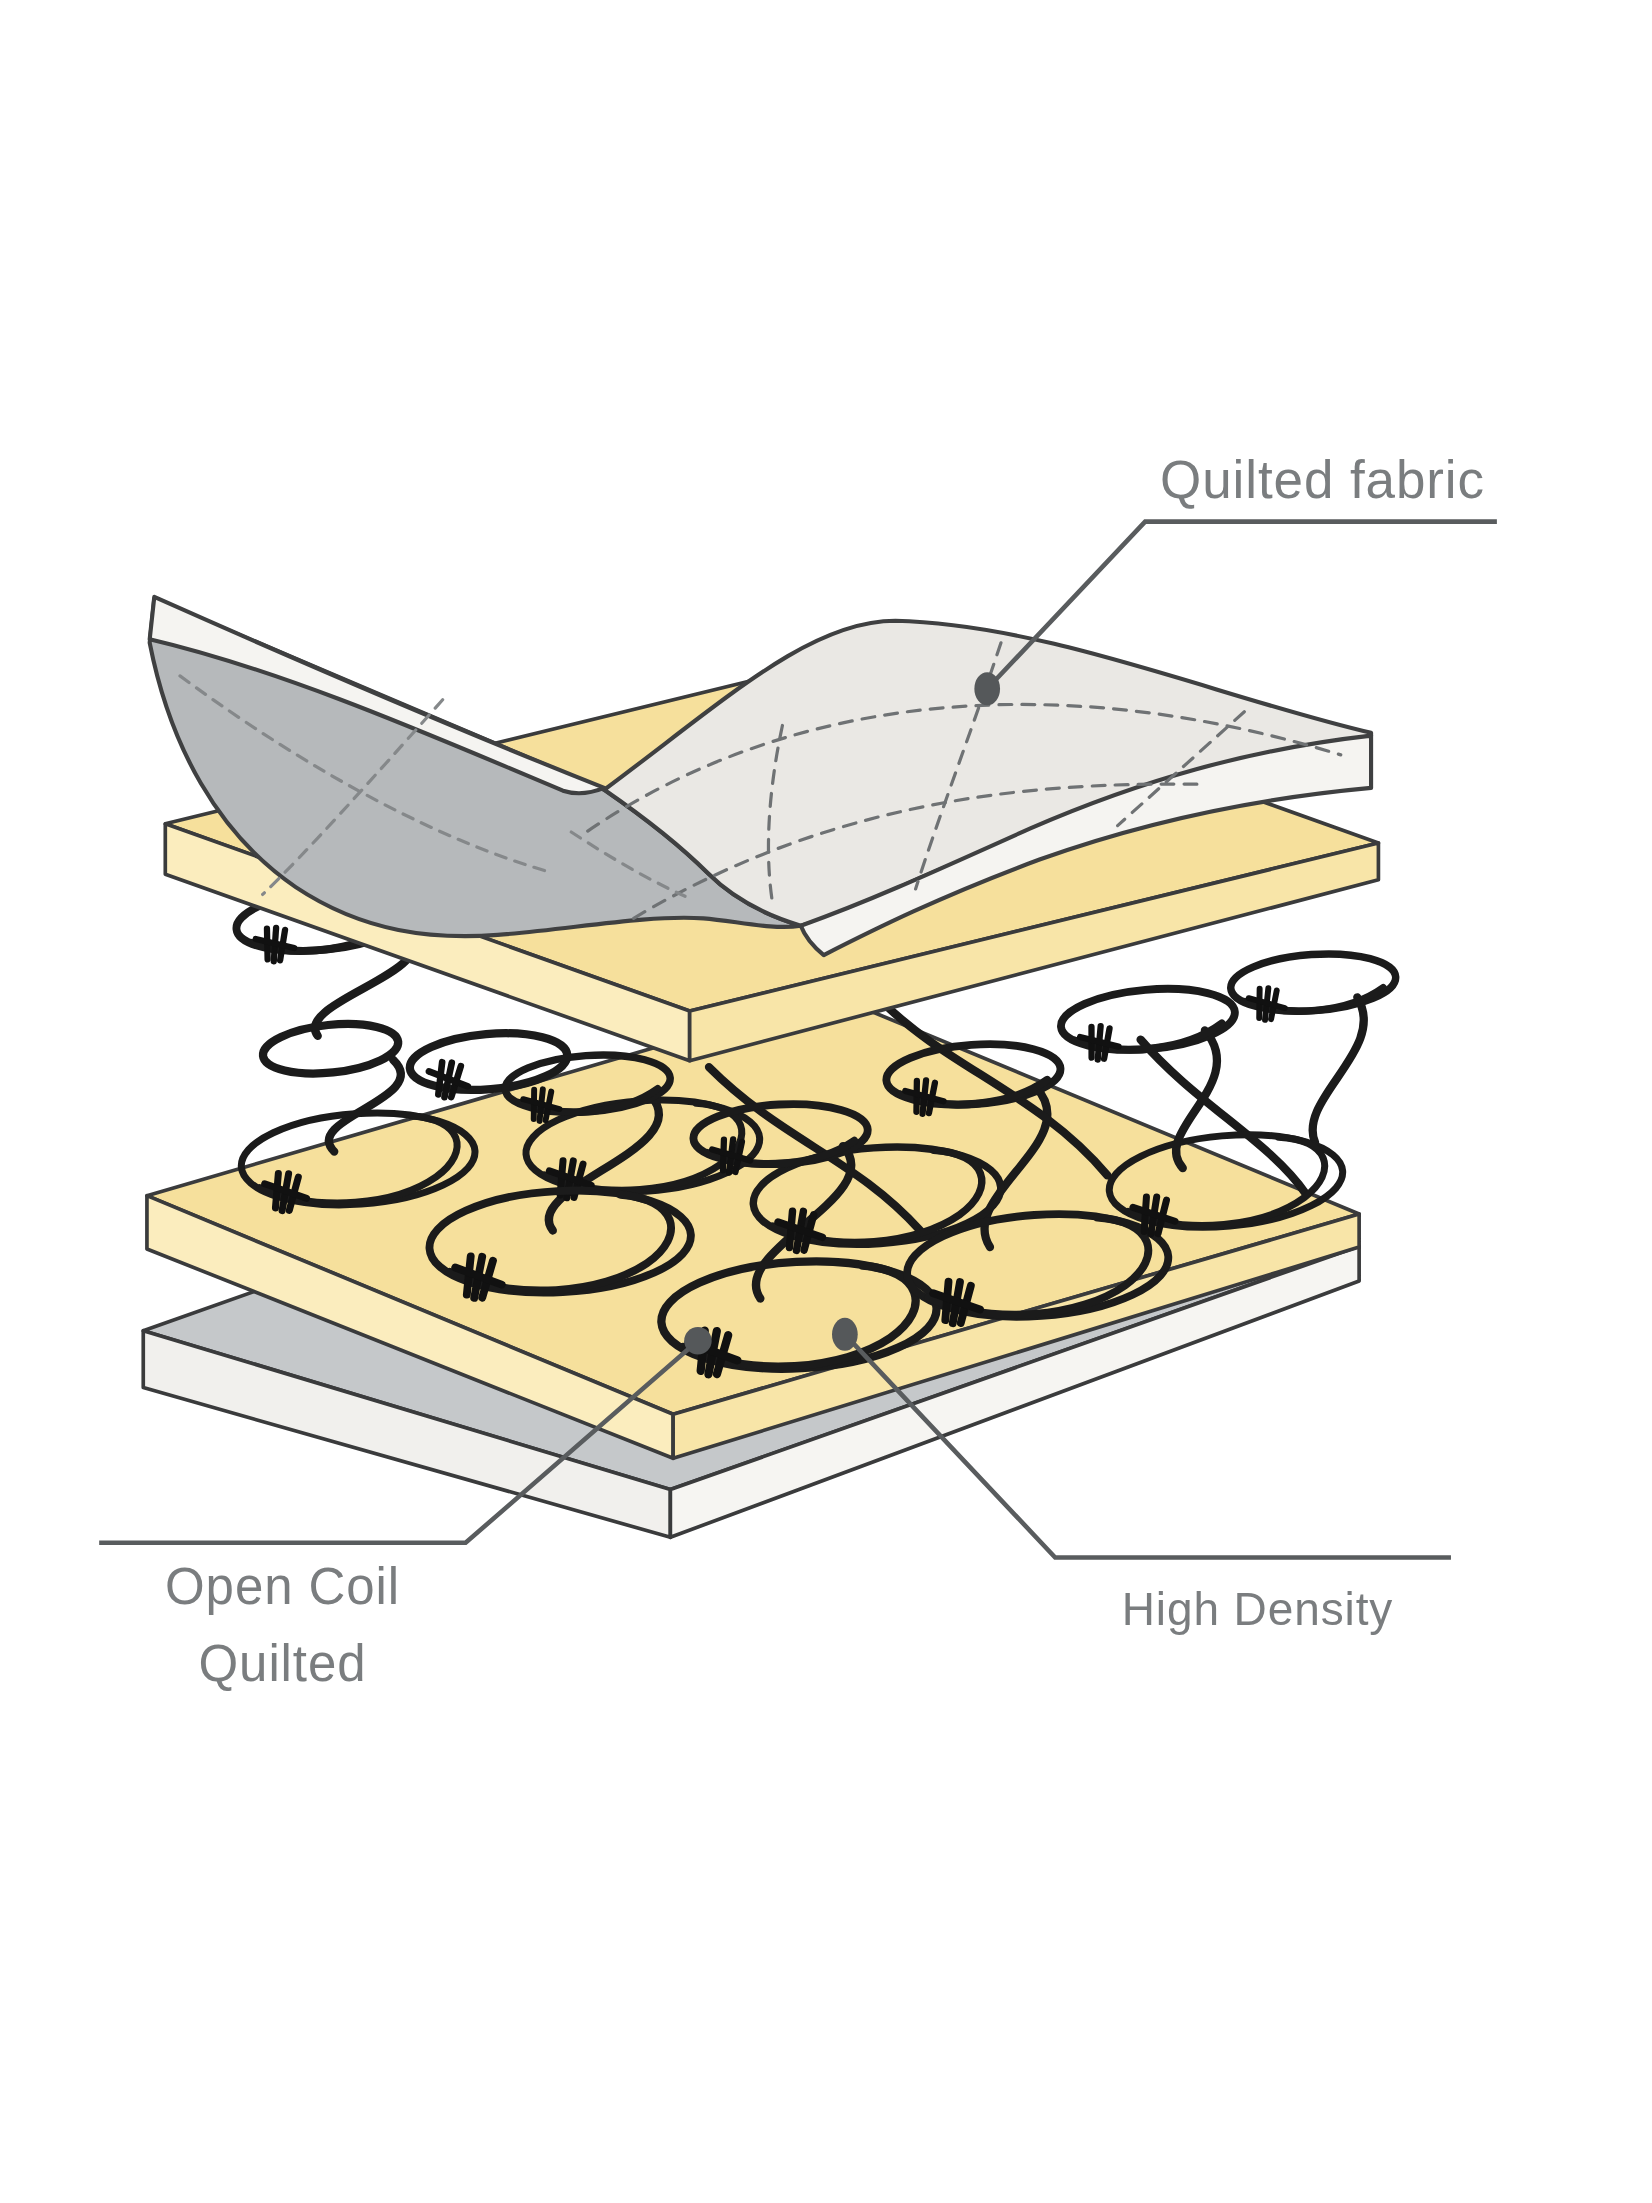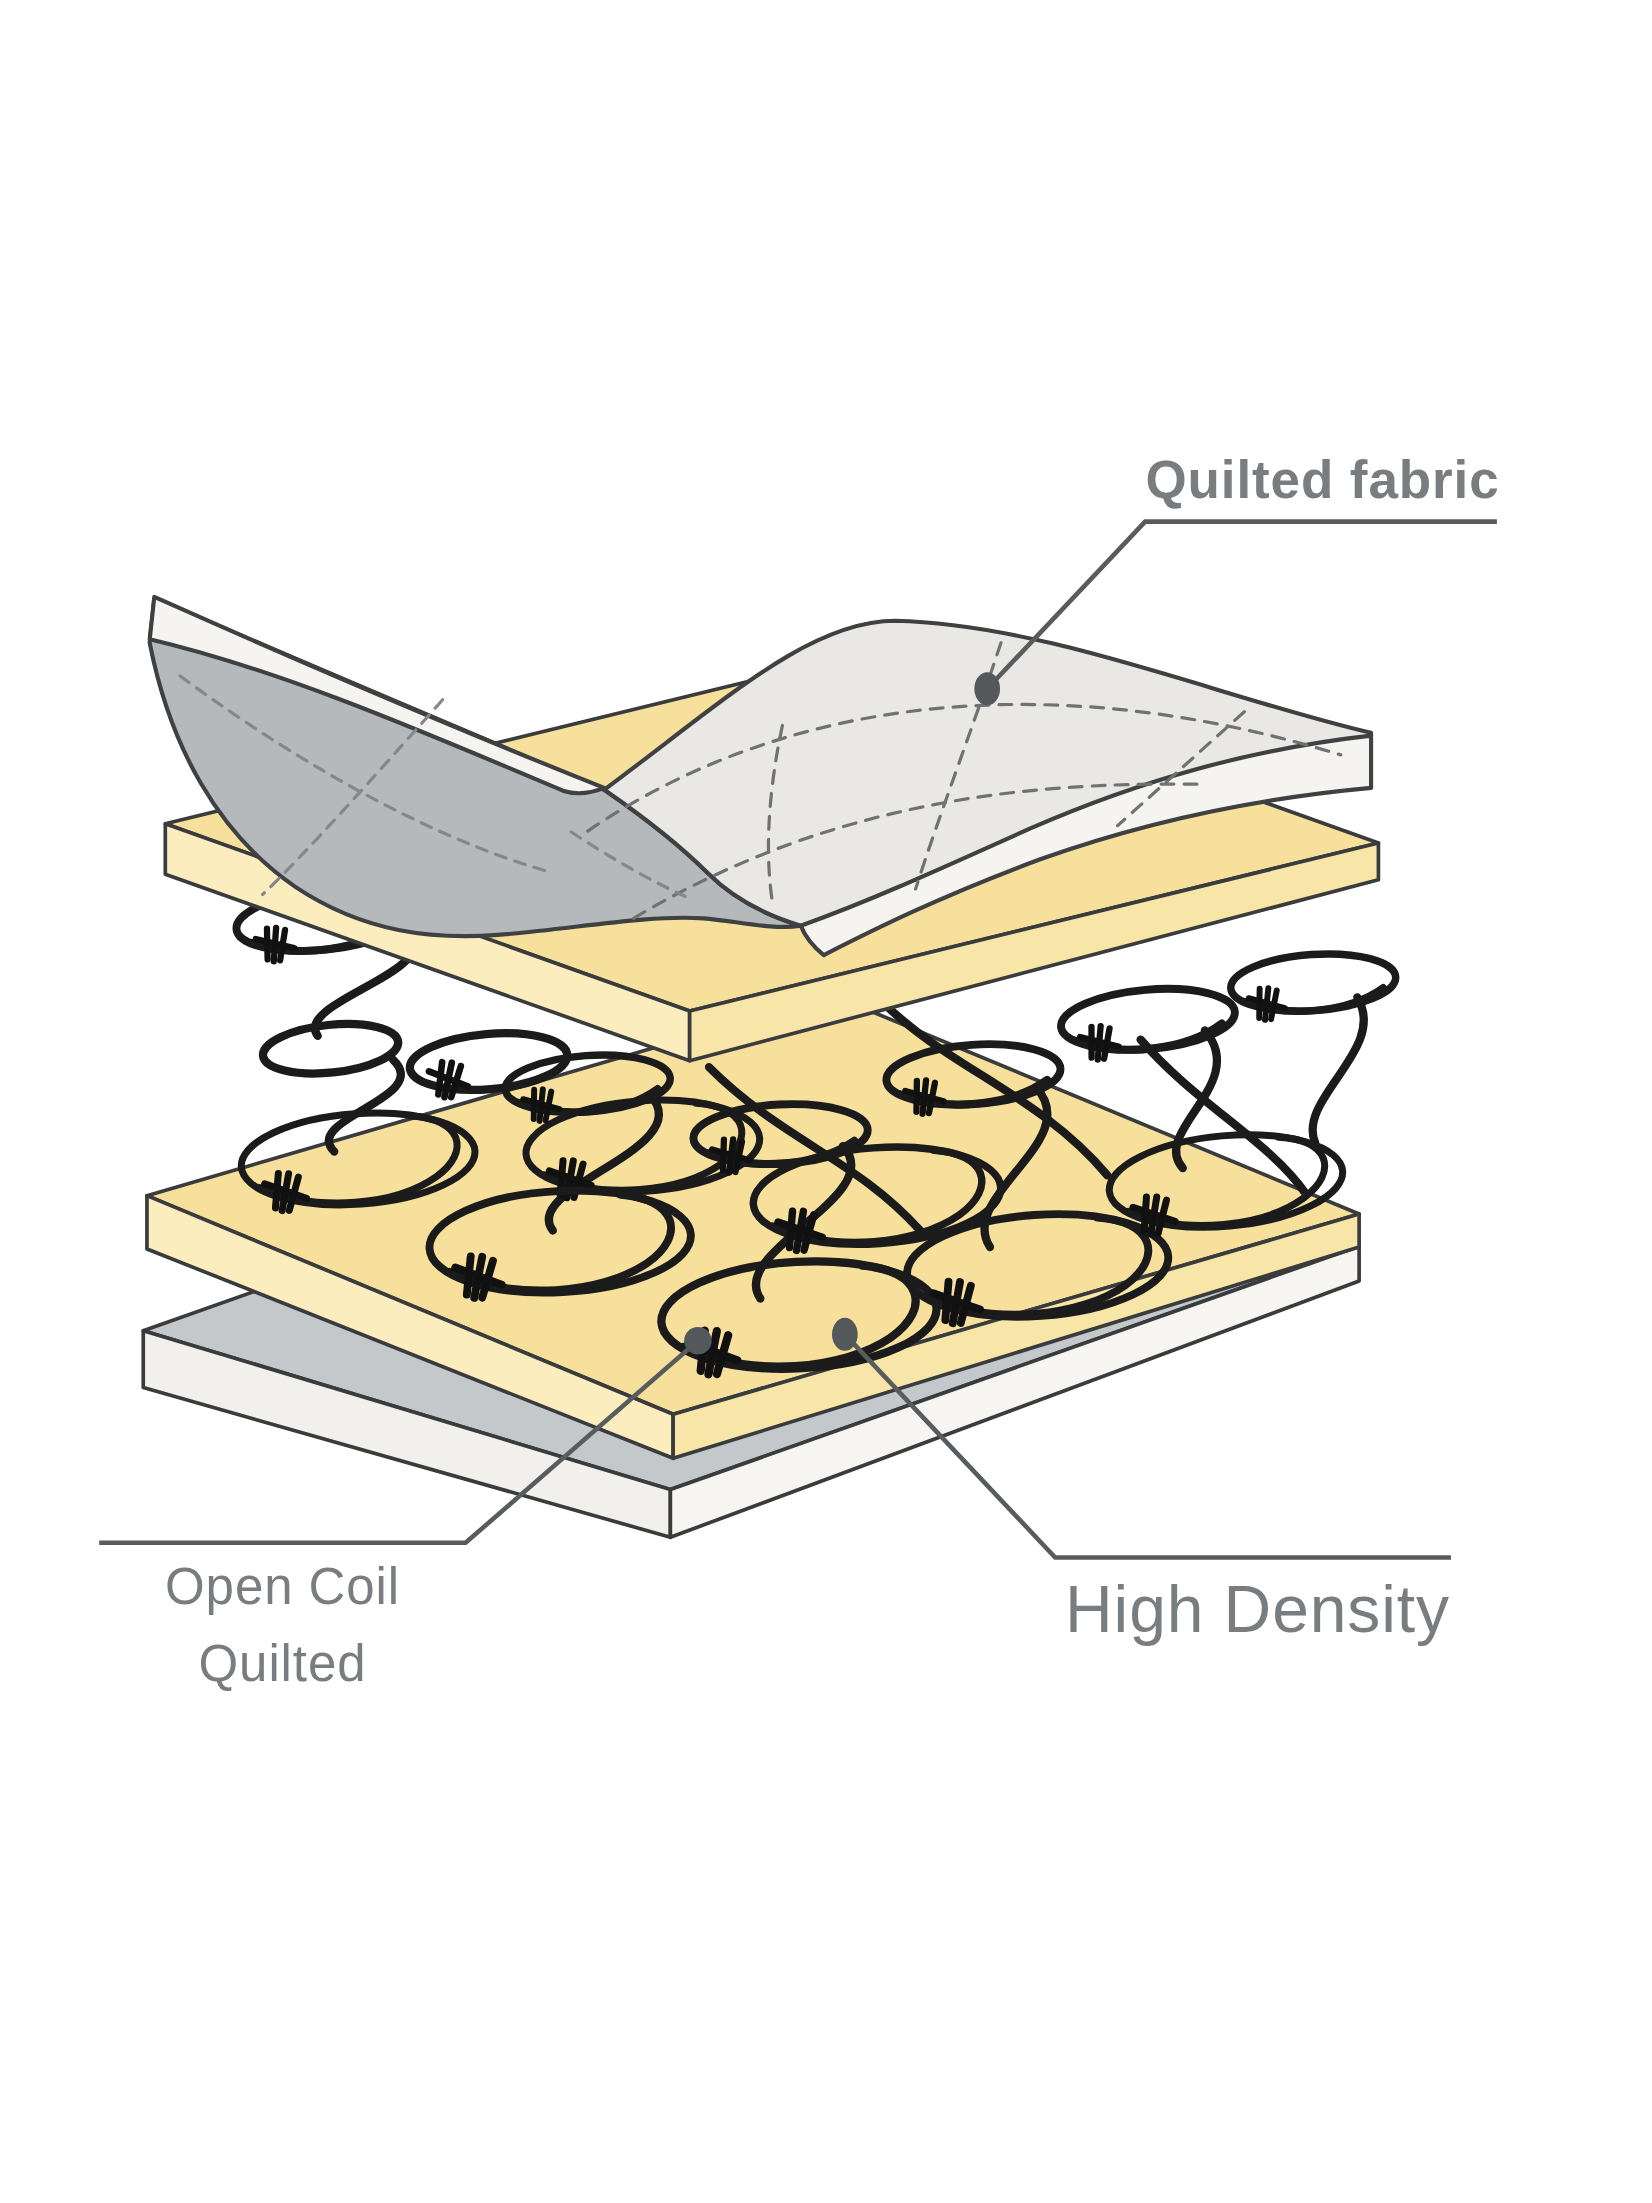--- a/index.html
+++ b/index.html
@@ -10,23 +10,23 @@
   .slab{stroke:#3a3b3c;stroke-width:4;stroke-linejoin:round;}
   .fabric-outline{stroke:#3f4041;stroke-width:4.5;stroke-linejoin:round;stroke-linecap:round;}
   .stitch{fill:none;stroke:#6f7274;stroke-width:3.5;stroke-dasharray:14 11;stroke-linecap:round;}
   .stitch2{fill:none;stroke:#85888a;stroke-width:3.5;stroke-dasharray:12 10;stroke-linecap:round;}
   .wire{fill:none;stroke:#1b1b1b;stroke-width:9;stroke-linecap:round;}
   .knotline{stroke:#111111;stroke-width:9;stroke-linecap:round;}
   .leader{fill:none;stroke:#595c5e;stroke-width:5;stroke-linejoin:miter;}
   .ldot{stroke:none;}
   
   .lbl{position:absolute;color:#7a7d7f;text-align:center;letter-spacing:0.9px;}
-  .lbl-quilted{left:1047px;top:450px;width:551px;font-size:53px;line-height:59px;font-weight:bold;}
+  .lbl-quilted{left:1047px;top:450px;width:551px;font-size:53px;line-height:59px;}
   .lbl-springs{left:53px;top:1548px;width:459px;font-size:51px;line-height:77px;}
-  .lbl-foam{left:1028px;top:1570px;width:459px;font-size:66px;line-height:78px;}
+  .lbl-foam{left:1028px;top:1570px;width:459px;font-size:46px;line-height:78px;}
   .lbl span{display:block;}
 </style>
 </head>
 <body>
 
 <div class="canvas">
 
   <svg width="1653" height="2204" viewBox="0 0 1800 2400">
     <defs>
       <g id="knot">

